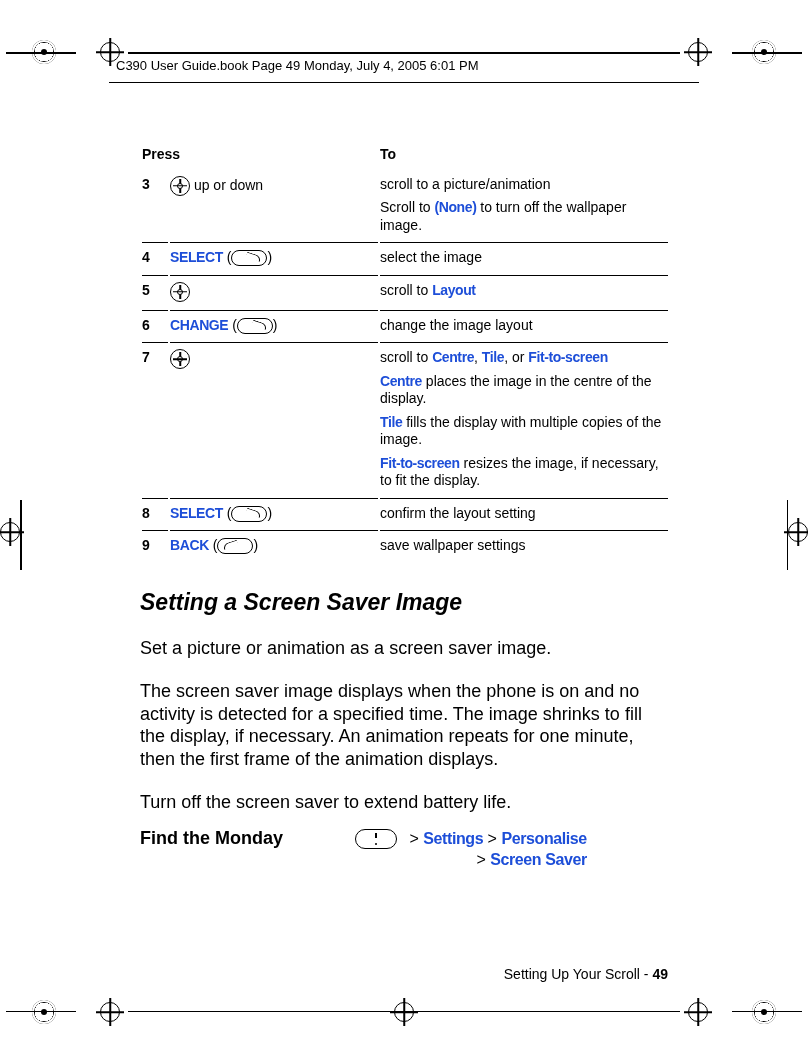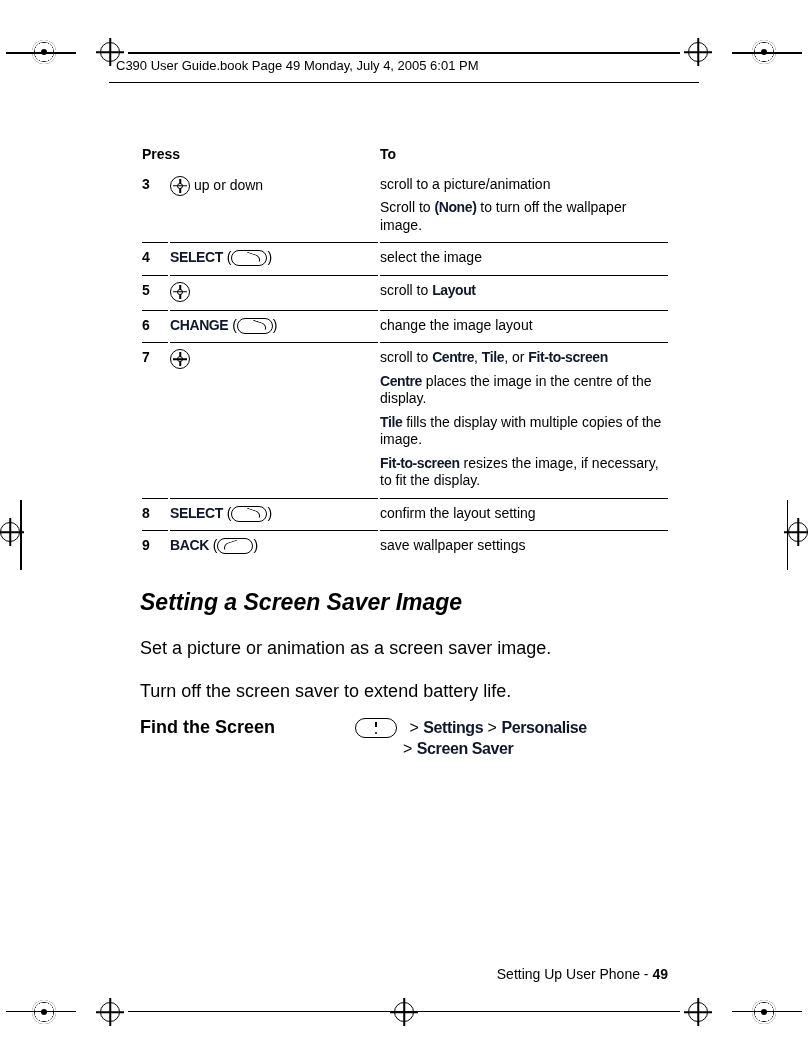--- a/index.html
+++ b/index.html
@@ -122,21 +122,21 @@
     margin-left:24px;
   }
   .tbl tr.sep td{
     border-top:1px solid #000;
   }
   .ui{
     font-family: Arial, Helvetica, sans-serif;
     font-stretch: condensed;
     letter-spacing:-0.4px;
     font-weight:bold;
-    color:#0f172a;
+    color:#1d4ed8;
   }
   .gap{ height:6px; }
   h2.sect{
     font-style:italic;
     font-weight:bold;
     font-size:23px;
     margin:26px 0 6px 0;
   }
   p.body{
     font-size:18px;
@@ -355,32 +355,33 @@
         <span class="ui">BACK</span>
         (<span class="softkey left"></span>)
       </td>
       <td class="to">save wallpaper settings</td>
     </tr>
   </tbody>
     </table>
 
   <h2 class="sect">Setting a Screen Saver Image</h2>
   <p class="body">Set a picture or animation as a screen saver image.</p>
+  <p class="body">The screen saver image displays when the phone is on and no activity is detected for a specified time. The image shrinks to fill the display, if necessary. An animation repeats for one minute, then the first frame of the animation displays.</p>
   <p class="body">Turn off the screen saver to extend battery life.</p>
 
   <div class="find-row">
-    <div class="find-label">Find the Screen</div>
+    <div class="find-label">Find the Monday</div>
     <div>
       <div class="find-path">
         <span class="menu-icon"></span>
         <span>&gt; </span><span class="ui">Settings</span><span> &gt; </span><span class="ui">Personalise</span>
       </div>
-      <div class="find-path" style="padding-left:48px;">
+      <div class="find-path" style="padding-left:48px;text-align:right;">
         <span>&gt; </span><span class="ui">Screen Saver</span>
       </div>
     </div>
   </div>
 
 </div>
 
 <div class="footer">
-  <span>Setting Up User Phone - </span><span class="pg">49</span>
+  <span>Setting Up Your Scroll - </span><span class="pg">49</span>
 </div>
 
 </body></html>

